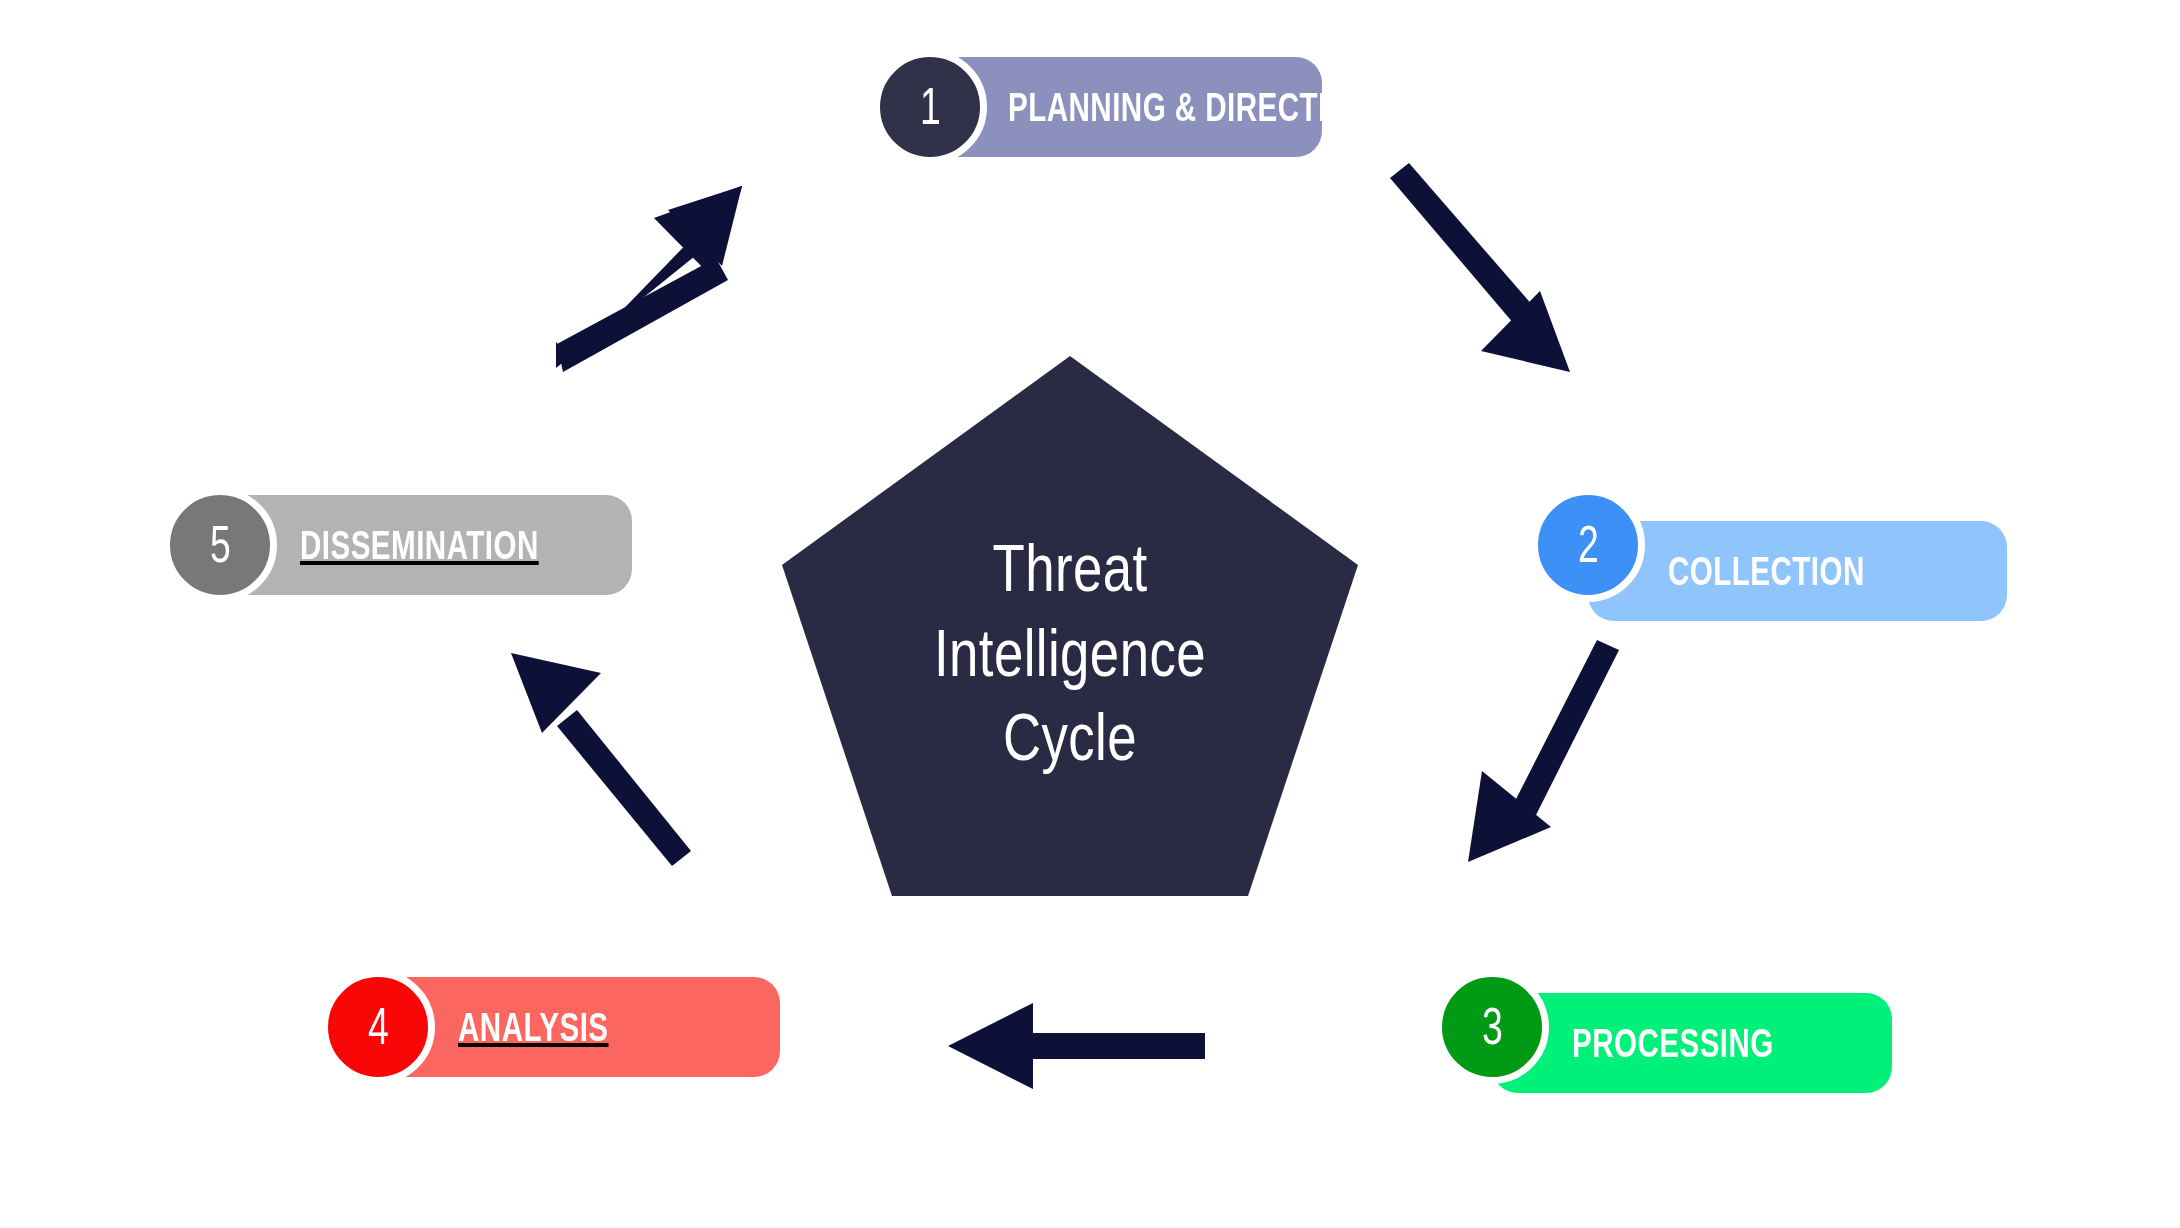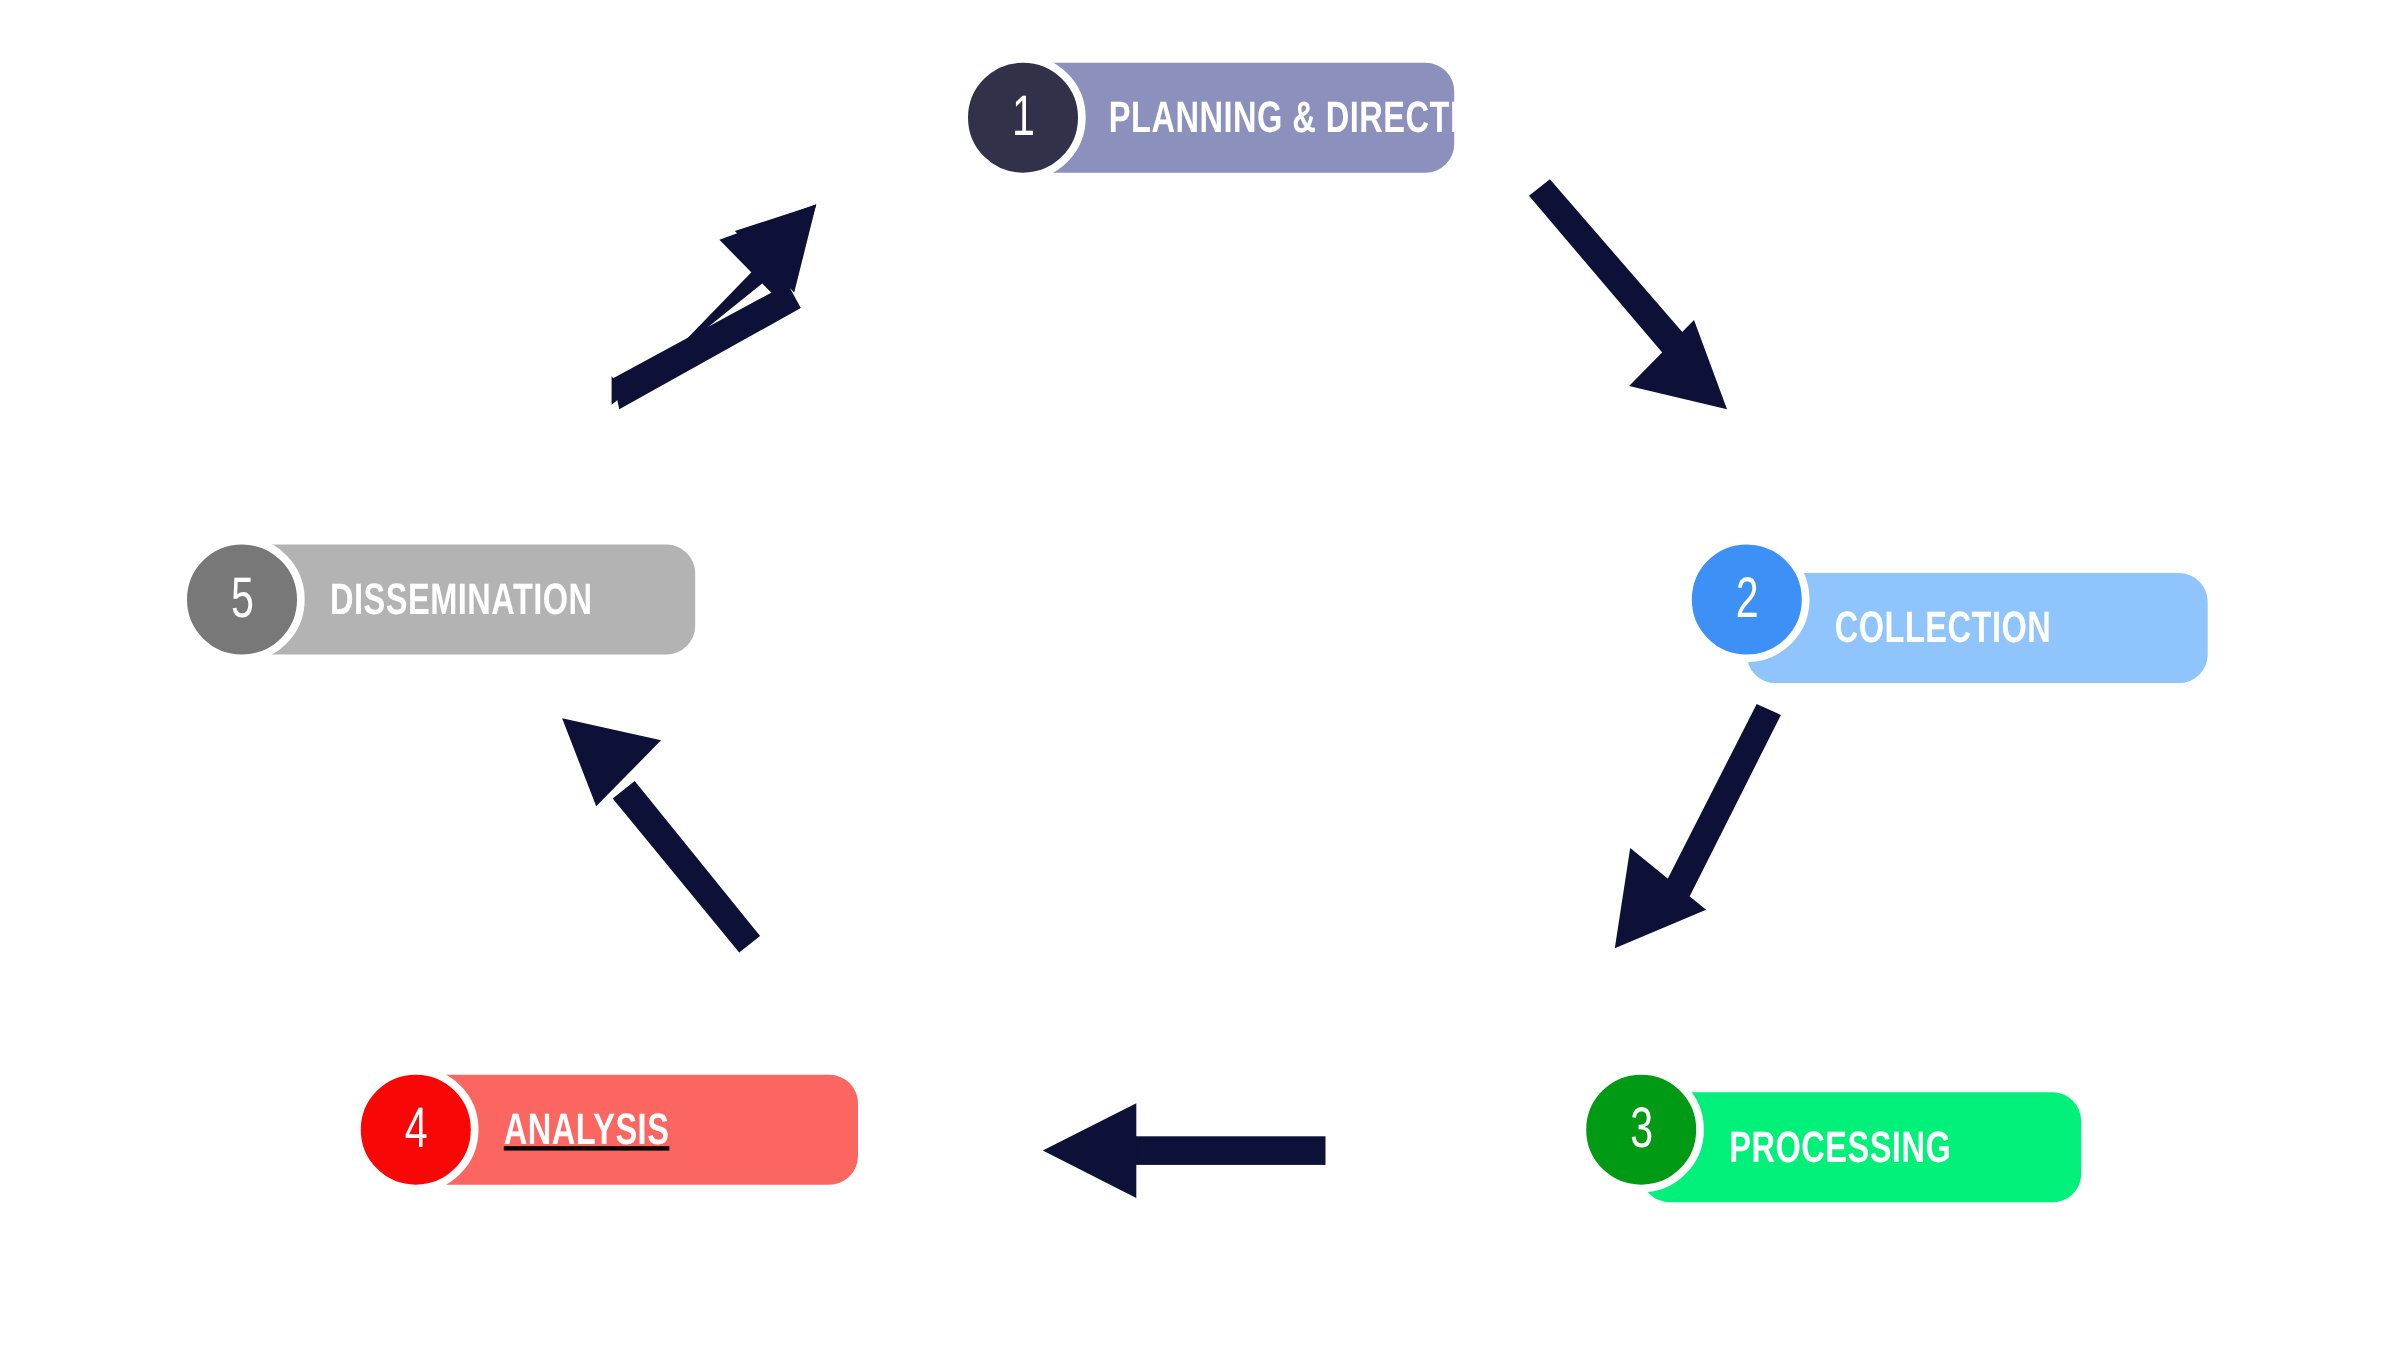--- a/index.html
+++ b/index.html
@@ -156,20 +156,30 @@
       <rect x="1027" y="1033" width="178" height="26" fill="#0d1037"></rect>
       <polygon fill="#0d1037" points="948,1046 1033,1003 1033,1089"></polygon>
     </g>
 
     <g>
       <path fill="#0d1037" d="M 672 866 L 691 851 L 577 710 L 557 726 Z"></path>
       <path fill="#0d1037" d="M 511 653 L 601 673 L 542 733 Z"></path>
     </g>
   </svg>
 
+  <div id="pentagon-group">
+    <svg id="pentagon-svg" viewBox="0 0 584 548">
+      <polygon points="292,4 580,213 470,544 114,544 4,213" fill="#2b2a44"></polygon>
+    </svg>
+    <div id="pentagon-text">
+      <span class="pline">Threat</span>
+      <span class="pline">Intelligence</span>
+      <span class="pline">Cycle</span>
+    </div>
+  </div>
 
   <div class="step" id="step-1">
     <div class="pill" style="background: rgb(139, 144, 189);">
       <span class="pill-label">PLANNING &amp; DIRECTION</span>
     </div>
     <div class="badge" style="background: rgb(50, 49, 74);">
       <span class="badge-num">1</span>
     </div>
   </div>
 
@@ -194,21 +204,21 @@
   <div class="step" id="step-4">
     <div class="pill" style="background: rgb(252, 102, 96);">
       <span class="pill-label">ANALYSIS</span>
     </div>
     <div class="badge" style="background: rgb(249, 7, 7);">
       <span class="badge-num">4</span>
     </div>
   </div>
 
   <div class="step" id="step-5">
-    <div class="pill" style="background: rgb(179, 179, 179);">
+    <div class="pill" style="background: rgb(179, 179, 179); text-decoration: underline;">
       <span class="pill-label">DISSEMINATION</span>
     </div>
     <div class="badge" style="background: rgb(120, 120, 120);">
       <span class="badge-num">5</span>
     </div>
   </div>
 
 </div>
 
 </body></html>

